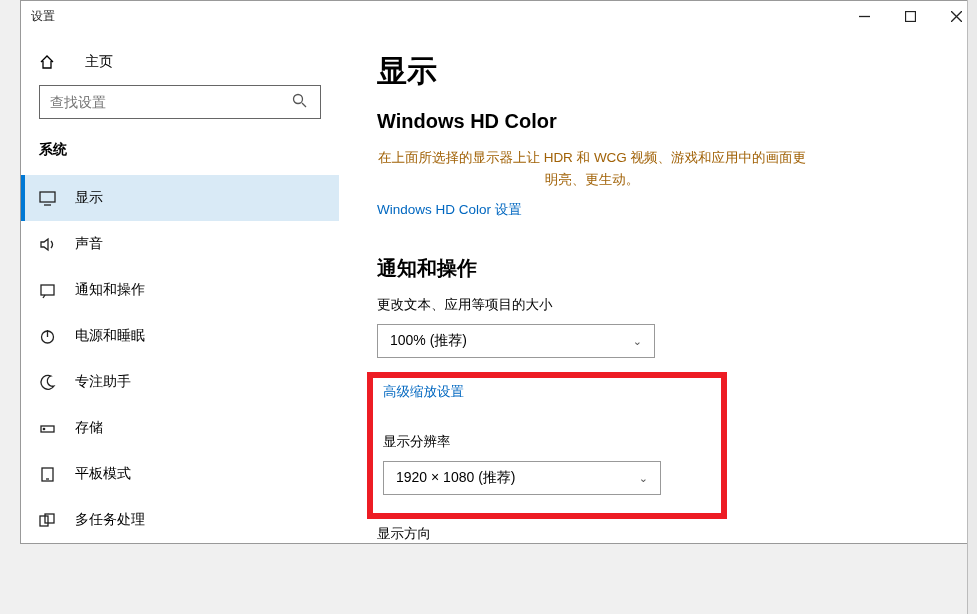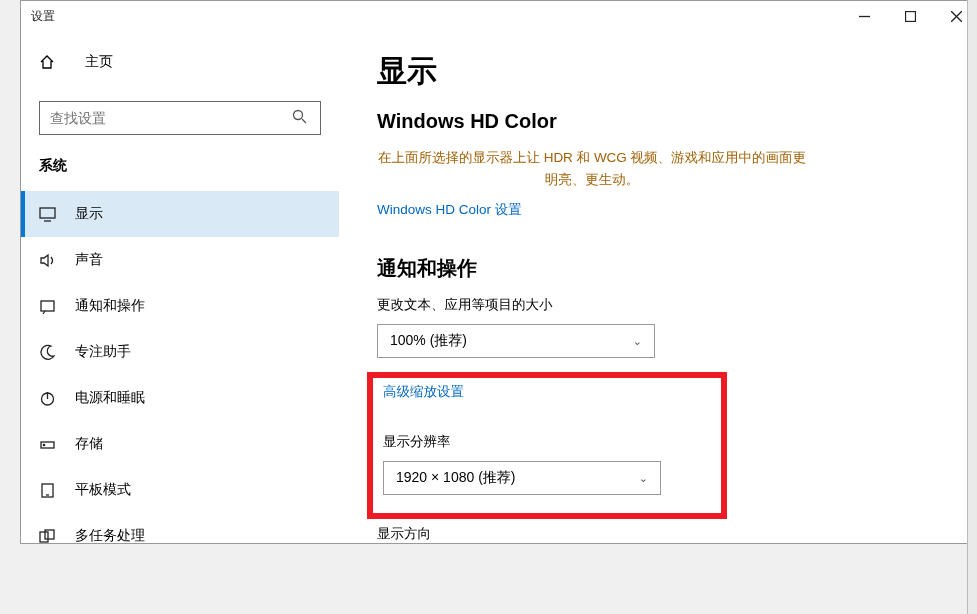--- a/index.html
+++ b/index.html
@@ -6,21 +6,21 @@
   body { background: #f0f0f0; width: 977px; height: 614px; overflow: hidden; position: relative; }
   .window { position: absolute; left: 20px; top: 0; width: 960px; height: 544px; background: #fff; border: 0.5px solid #999; display: flex; flex-direction: column; }
   .titlebar { height: 30px; display: flex; align-items: center; padding-left: 10px; font-size: 12px; color: #222; }
   .titlebar .controls { margin-left: auto; display: flex; height: 100%; }
   .titlebar .controls .ctl { width: 46px; height: 100%; display: flex; align-items: center; justify-content: center; font-size: 13px; line-height: 1; }
   .body { flex: 1; display: flex; overflow: hidden; }
   .sidebar { width: 318px; background: #fff; display: flex; flex-direction: column; border-right: 0 solid transparent; }
   .side-top { padding: 12px 18px 0 18px; }
   .home-row { display: flex; align-items: center; height: 38px; font-size: 14px; gap: 24px; }
   .home-row .icon { width: 22px; display:flex; align-items:center; }
-  .search-box { margin-top: 20px; height: 34px; border: 1px solid #666; display: flex; align-items: center; padding: 0 10px; }
+  .search-box { margin-top: 4px; height: 34px; border: 1px solid #666; display: flex; align-items: center; padding: 0 10px; }
   .search-box input { border: none; outline: none; flex: 1; font-size: 14px; background: transparent; }
   .search-box .sicon { width: 18px; color:#555; }
   .side-section-title { font-weight: 600; font-size: 14px; padding: 22px 18px 12px 18px; }
   .nav-list { display: flex; flex-direction: column; margin-top: 4px; }
   .nav-item { display: flex; align-items: center; height: 46px; padding-left: 18px; font-size: 14px; position: relative; }
   .nav-item .icon { width: 36px; display:flex; align-items:center; color:#222;}
   .nav-item.active { background: #d9eaf6; }
   .nav-item.active::before { content:""; position:absolute; left:0; top:0; bottom:0; width:4px; background:#0078d4; }
   .main { flex: 1; overflow: auto; padding: 20px 38px 0 38px; }
   .main h1 { font-size: 30px; font-weight: 600; margin-bottom: 18px; }
@@ -110,33 +110,33 @@
               <svg width="17" height="17" viewBox="0 0 17 17">
                 <rect x="2" y="3" width="13" height="10"></rect>
                 <path d="M6 13 L4 16"></path>
               </svg>
             </span>
           <span>通知和操作</span>
         </div>
         <div class="nav-item">
           <span class="icon">
               <svg width="17" height="17" viewBox="0 0 17 17">
-                <path d="M12 2 A7 7 0 1 0 15 12 A5 5 0 0 1 12 2 Z"></path>
-              </svg>
-            </span>
-          <span>专注助手</span>
-        </div>
-        <div class="nav-item">
-          <span class="icon">
-              <svg width="17" height="17" viewBox="0 0 17 17">
                 <circle cx="8.5" cy="9" r="6"></circle>
                 <line x1="8.5" y1="2" x2="8.5" y2="9"></line>
               </svg>
             </span>
           <span>电源和睡眠</span>
+        </div>
+        <div class="nav-item">
+          <span class="icon">
+              <svg width="17" height="17" viewBox="0 0 17 17">
+                <path d="M12 2 A7 7 0 1 0 15 12 A5 5 0 0 1 12 2 Z"></path>
+              </svg>
+            </span>
+          <span>专注助手</span>
         </div>
         <div class="nav-item">
           <span class="icon">
               <svg width="17" height="17" viewBox="0 0 17 17">
                 <rect x="2" y="6" width="13" height="6"></rect>
                 <circle cx="5" cy="9" r="0.7" fill="currentColor"></circle>
               </svg>
             </span>
           <span>存储</span>
         </div>

